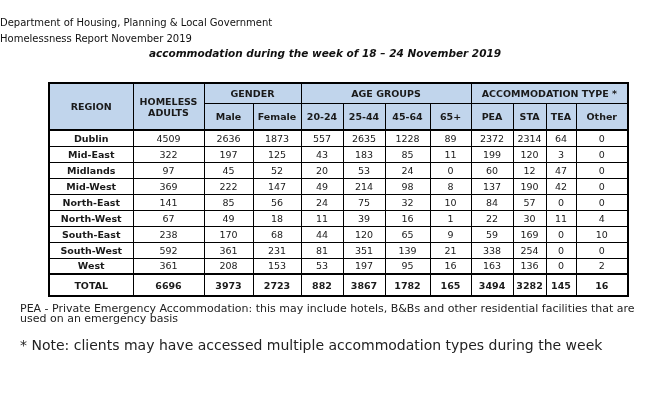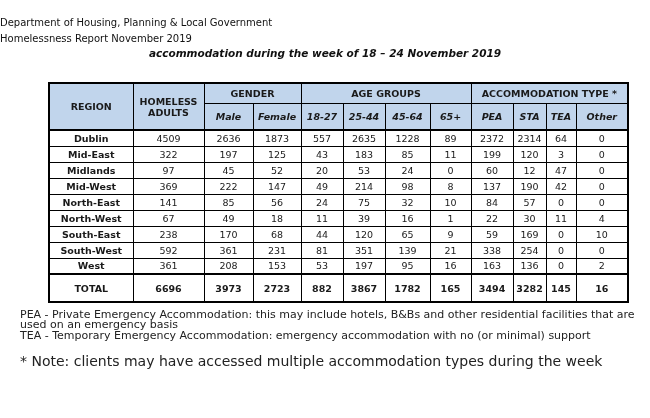--- a/index.html
+++ b/index.html
@@ -21,25 +21,25 @@
     margin:22px 0 0 48px; border:2px solid var(--border-color);
   }
   table.report th, table.report td {
     border:1px solid var(--border-color);
     text-align:center; vertical-align:middle; padding:0;
     font-size:9.5px; color:#1a1a1a; overflow:hidden; white-space:nowrap;
   }
   thead th { background:var(--header-bg); font-weight:bold; }
   tr.group-row th { height:20px; }
   tr.group-row th[rowspan] { border-bottom:2px solid var(--border-color); white-space:normal; line-height:11px; }
-  tr.sub-row th { height:27px; font-style:italic; border-bottom:2px solid var(--border-color); }
+  tr.sub-row th { height:27px; border-bottom:2px solid var(--border-color); }
   .gsep { border-left:2px solid var(--border-color); }
   tbody td { height:16px; }
   tbody td.region { font-weight:bold; }
-  tr.total td { border-top:2px solid var(--border-color); font-weight:bold; height:28px; }
+  tr.total td { border-top:2px solid var(--border-color); font-weight:bold; height:22px; }
 
   .footnotes { margin:7px 0 12px 20px; font-size:11px; line-height:10.4px; color:#222; }
   .note { margin:4px 0 0 20px; font-size:14px; color:#222; }
 </style>
 </head>
 <body>
 
 <div class="page">
 
   <div class="title-line first">Department of Housing, Planning &amp; Local Government</div>
@@ -66,21 +66,21 @@
       <tr class="group-row">
         <th rowspan="2">REGION</th>
         <th rowspan="2" class="gsep">HOMELESS ADULTS</th>
         <th colspan="2" class="gsep">GENDER</th>
         <th colspan="4" class="gsep">AGE GROUPS</th>
         <th colspan="4" class="gsep">ACCOMMODATION TYPE *</th>
       </tr>
       <tr class="sub-row">
         <th class="gsep">Male</th>
         <th>Female</th>
-        <th class="gsep">18-27</th>
+        <th class="gsep">20-24</th>
         <th>25-44</th>
         <th>45-64</th>
         <th>65+</th>
         <th class="gsep">PEA</th>
         <th>STA</th>
         <th>TEA</th>
         <th>Other</th>
       </tr>
     </thead>
     <tbody>
@@ -222,18 +222,17 @@
           <td class="gsep">3494</td>
           <td>3282</td>
           <td>145</td>
           <td>16</td>
         </tr>
       </tbody>
   </table>
 
   <div class="footnotes">
     <div>PEA - Private Emergency Accommodation: this may include hotels, B&amp;Bs and other residential facilities that are used on an emergency basis</div>
-    <div>TEA - Temporary Emergency Accommodation: emergency accommodation with no (or minimal) support</div>
   </div>
 
   <div class="note">* Note: clients may have accessed multiple accommodation types during the week</div>
 
 </div>
 
 </body></html>

